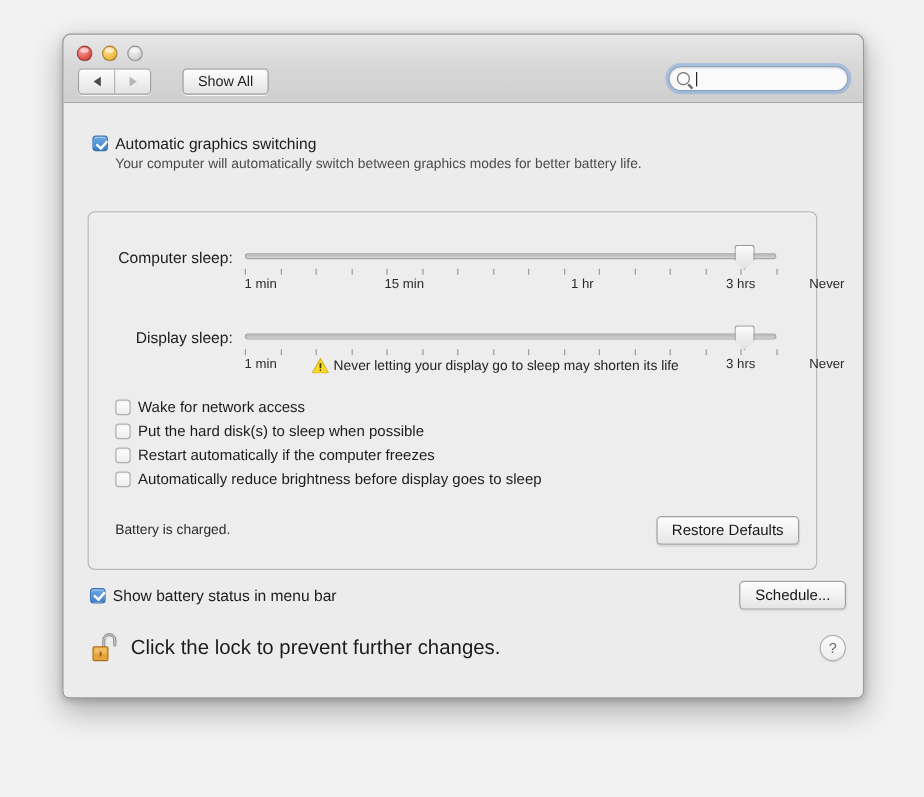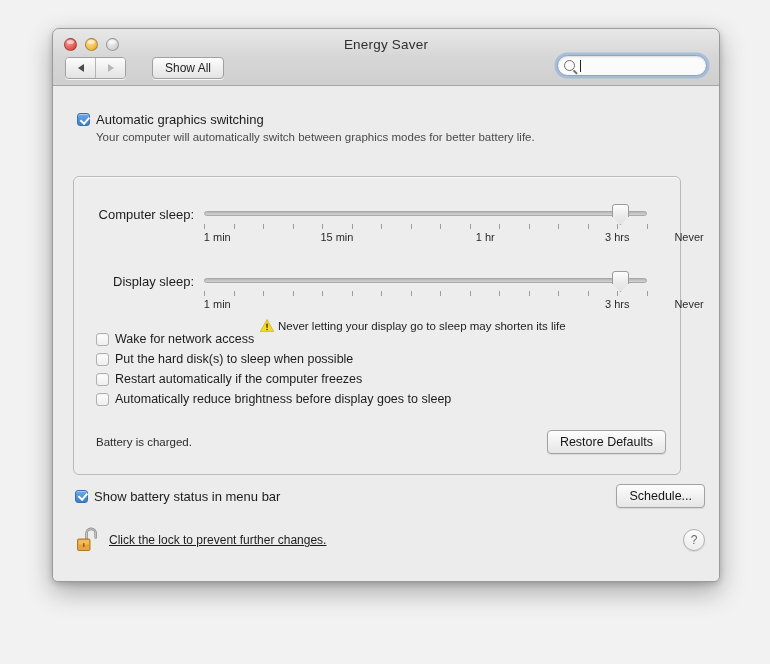--- a/index.html
+++ b/index.html
@@ -384,24 +384,23 @@
     left: 20px;
     right: 14px;
     top: 438px;
     display: flex;
     align-items: center;
     justify-content: space-between;
   }
   .lockleft { display: flex; align-items: center; }
   .lockicon { width: 30px; height: 32px; flex: none; }
   .lock-text {
-    font-size: 12px;
+    font-size: 17px;
     color: #1c1c1c;
     margin-left: 6px;
-    text-decoration: underline;
   }
   .helpbtn {
     width: 20px; height: 20px;
     border-radius: 50%;
     border: 1px solid #b0b0b0;
     background: linear-gradient(to bottom, #fbfbfb, #ededed);
     display: flex;
     align-items: center;
     justify-content: center;
     font-size: 12px;
@@ -414,21 +413,20 @@
 
 <div class="window">
 
   <div class="titlebar">
     <div class="traffic">
       <div class="light close"></div>
       <div class="light min"></div>
       <div class="light zoom"></div>
     </div>
 
-    <div class="win-title">Energy Saver</div>
 
     <div class="toolbar-row">
       <div class="segmented">
         <div class="segbtn">
           <span class="arrow left"></span>
         </div>
         <div class="segbtn">
           <span class="arrow right"></span>
         </div>
       </div>
@@ -508,21 +506,21 @@
           <div class="tick" style="left:80%"></div>
           <div class="tick" style="left:86.67%"></div>
           <div class="tick" style="left:93.33%"></div>
           <div class="tick" style="left:100%"></div>
         </div>
         <div class="ticklabels" style="left:130px; right:33px; top:26px;">
           <span class="ticklabel" style="left:3%;">1 min</span>
           <span class="ticklabel" style="left:93.3%;">3 hrs</span>
           <span class="ticklabel" style="left:109.5%;">Never</span>
         </div>
-        <div class="warn" style="left:186px; top:26px;margin-top:21px;">
+        <div class="warn" style="left:186px; top:26px;">
           <span class="tri">
             <svg width="14" height="13" viewBox="0 0 14 13">
               <path d="M7 0.6 L13.5 12.2 Q13.9 12.9 13.1 12.9 L0.9 12.9 Q0.1 12.9 0.5 12.2 Z" fill="#f7d927" stroke="#c9a411" stroke-width="0.7" stroke-linejoin="round"></path>
               <rect x="6.3" y="4.6" width="1.5" height="4.2" rx="0.6" fill="#4a4000"></rect>
               <rect x="6.3" y="9.7" width="1.5" height="1.5" rx="0.6" fill="#4a4000"></rect>
             </svg>
           </span>
           <span>Never letting your display go to sleep may shorten its life</span>
         </div>
       </div>

